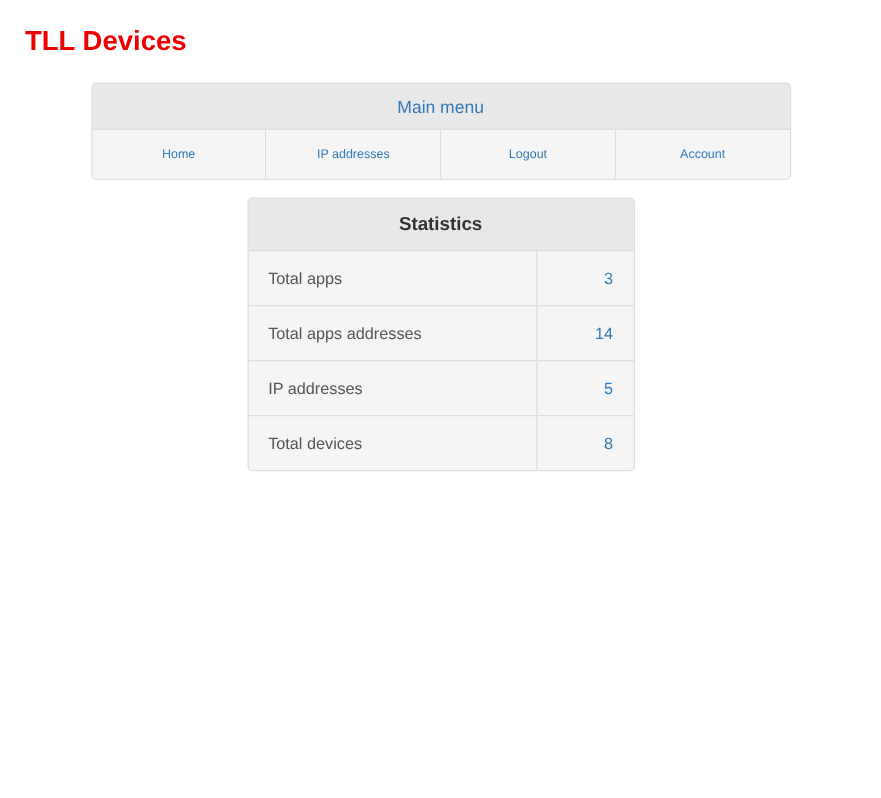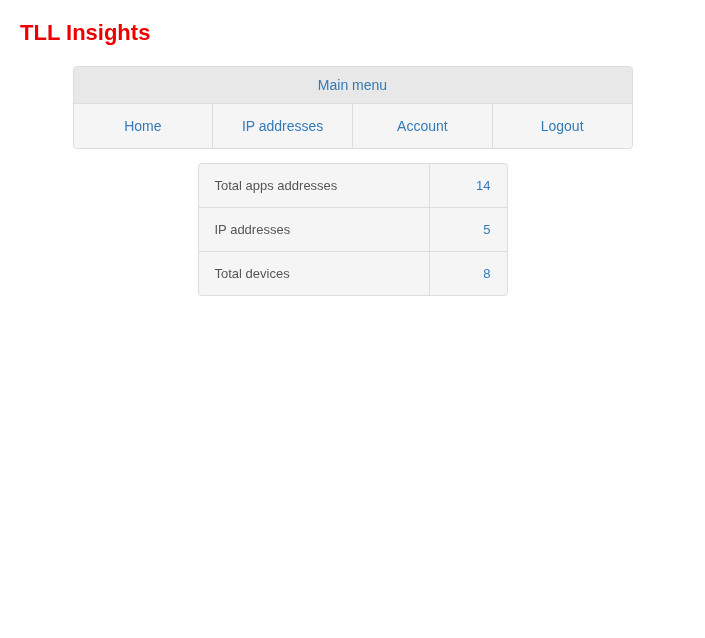--- a/index.html
+++ b/index.html
@@ -44,21 +44,21 @@
 
     .nav-items {
       display: flex;
       flex-direction: row;
     }
 
     .nav-item {
       flex: 1;
       padding: 14px 10px;
       text-align: center;
-      font-size: 14px;
+      font-size: 10px;
       color: #337ab7;
       cursor: pointer;
       border-right: 1px solid #ddd;
       background: #f5f5f5;
     }
 
     .nav-item:last-child {
       border-right: none;
     }
 
@@ -106,35 +106,40 @@
       font-size: 13px;
       color: #337ab7;
       text-align: right;
       border-left: 1px solid #ddd;
       width: 25%;
     }
   </style>
 </head>
 <body>
 
-<div class="app-title">TLL Insights</div>
+<div class="app-title">TLL Devices</div>
 
 <div class="nav-container">
   <div class="nav-header">Main menu</div>
   <div class="nav-items">
     <div class="nav-item">Home</div>
     <div class="nav-item">IP addresses</div>
+    <div class="nav-item">Logout</div>
     <div class="nav-item">Account</div>
-    <div class="nav-item">Logout</div>
   </div>
 </div>
 
 <div class="stats-container">
+  <div class="stats-header">Statistics</div>
   <table class="stats-table">
     <tbody id="stats-tbody">
+    <tr class="stats-row">
+          <td class="stats-label">Total apps</td>
+          <td class="stats-value">3</td>
+        </tr>
         <tr class="stats-row">
           <td class="stats-label">Total apps addresses</td>
           <td class="stats-value">14</td>
         </tr>
         <tr class="stats-row">
           <td class="stats-label">IP addresses</td>
           <td class="stats-value">5</td>
         </tr>
         <tr class="stats-row">
           <td class="stats-label">Total devices</td>

